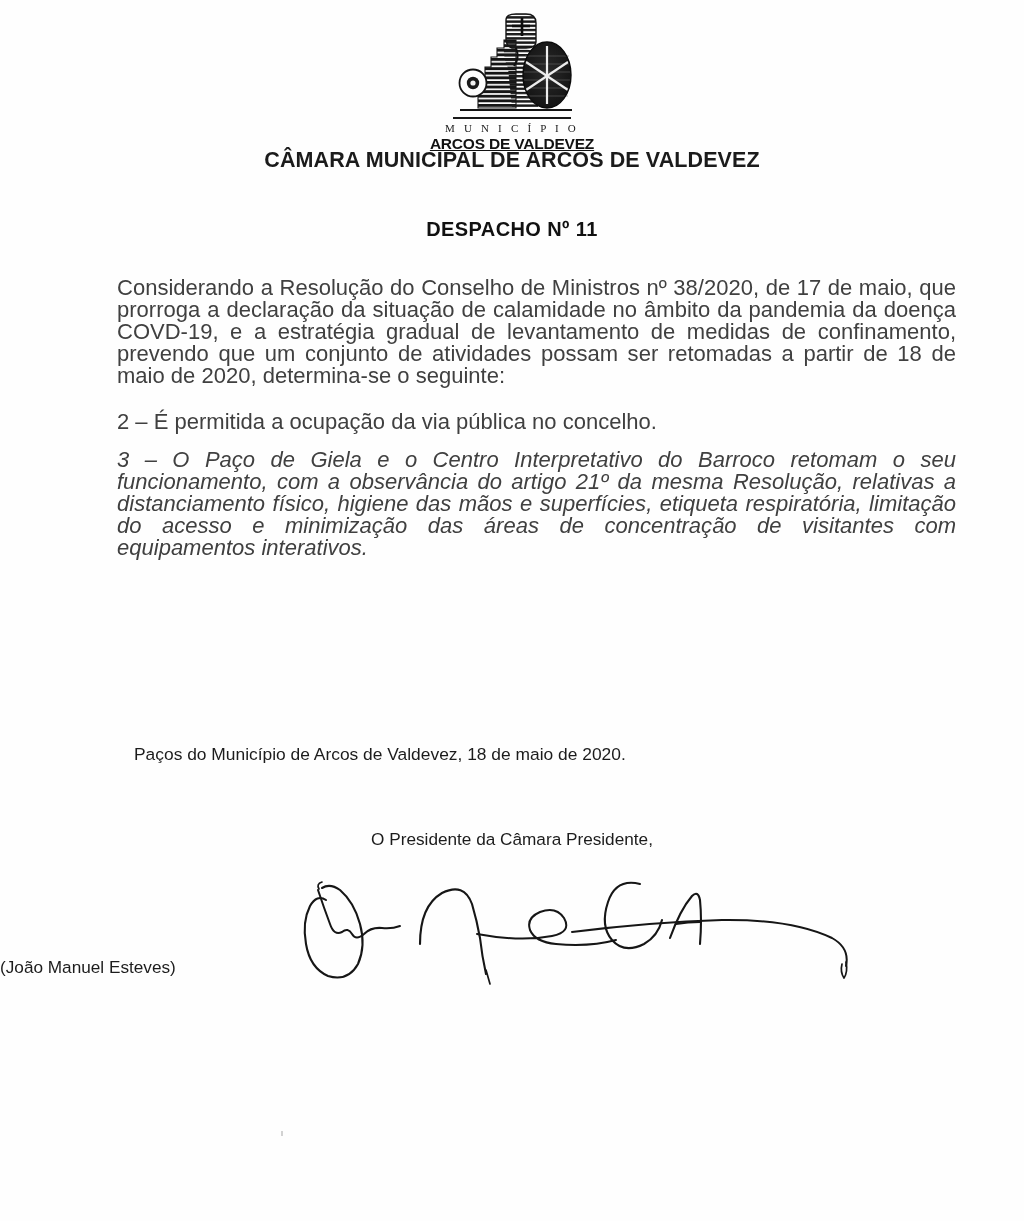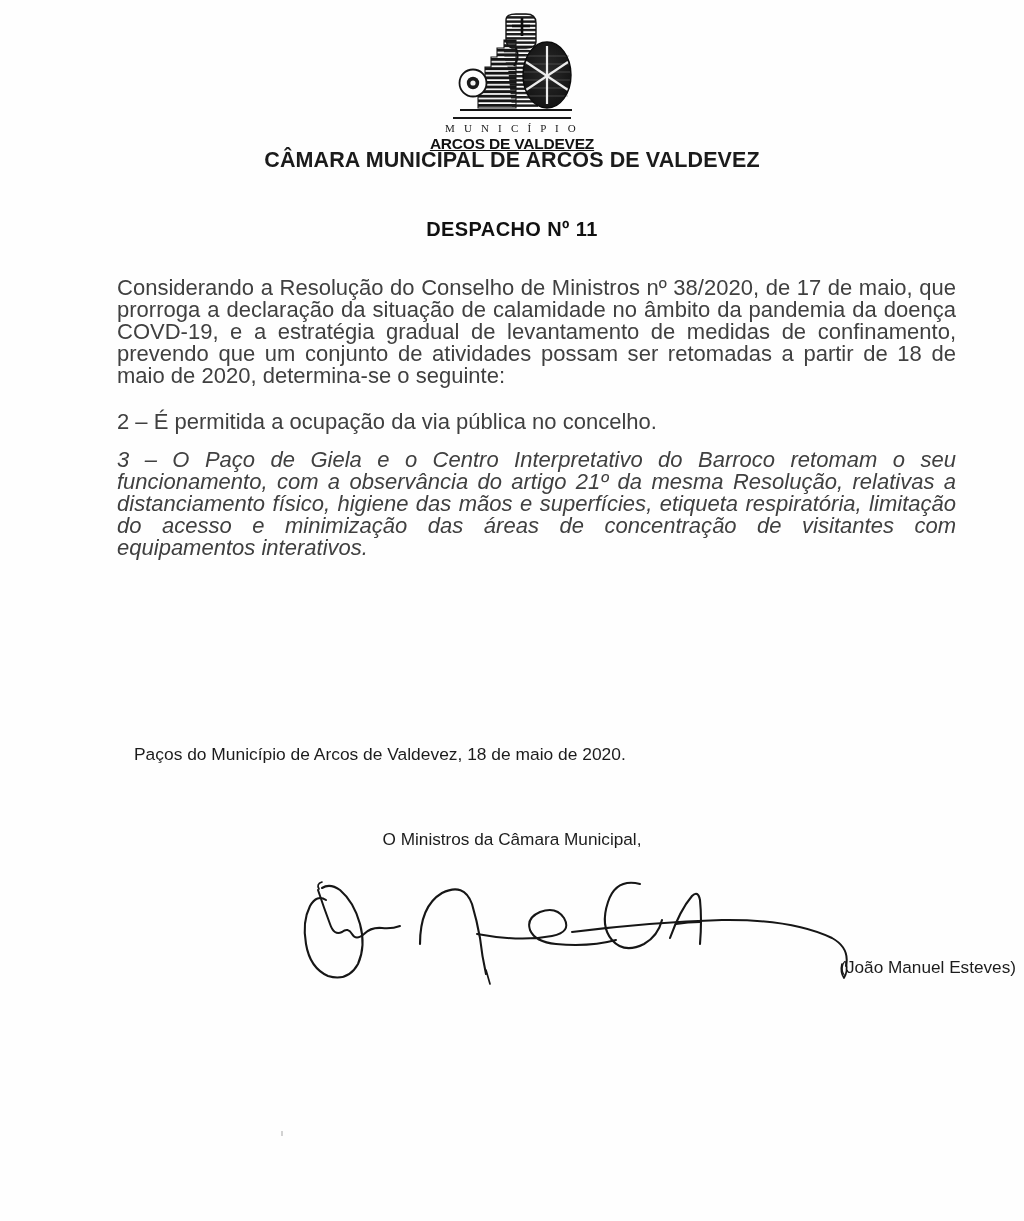--- a/index.html
+++ b/index.html
@@ -129,22 +129,22 @@
     top: 866px;
     left: 272px;
     width: 600px;
     height: 130px;
     pointer-events: none;
   }
   .sig-name {
     position: absolute;
     top: 957px;
     left: 0;
-    right: 8px;
-    text-align: right;
+    right: 16px;
+    text-align: left;
     font-size: 17.2px;
     color: #1c1c1c;
   }
 
   .scan-speck {
     position: absolute;
     left: 281px;
     top: 1131px;
     width: 2px;
     height: 5px;
@@ -230,21 +230,21 @@
   <div class="doc-title">DESPACHO Nº 11</div>
 
   <div class="body-text">
     <p class="para">Considerando a Resolução do Conselho de Ministros nº 38/2020, de 17 de maio, que prorroga a declaração da situação de calamidade no âmbito da pandemia da doença COVD-19, e a estratégia gradual de levantamento de medidas de confinamento, prevendo que um conjunto de atividades possam ser retomadas a partir de 18 de maio de 2020, determina-se o seguinte:</p>
     <p class="para nojustify">2 – É permitida a ocupação da via pública no concelho.</p>
     <p class="para">3 – O Paço de Giela e o Centro Interpretativo do Barroco retomam o seu funcionamento, com a observância do artigo 21º da mesma Resolução, relativas a distanciamento físico, higiene das mãos e superfícies, etiqueta respiratória, limitação do acesso e minimização das áreas de concentração de visitantes com equipamentos interativos.</p>
   </div>
 
   <div class="closing">Paços do Município de Arcos de Valdevez, 18 de maio de 2020.</div>
 
-  <div class="sig-label">O Ministros da Câmara Municipal,</div>
+  <div class="sig-label">O Presidente da Câmara Presidente,</div>
 
   <svg class="sig-ink" viewBox="0 0 600 130" aria-hidden="true">
     <g fill="none" stroke="#161616" stroke-linecap="round" stroke-linejoin="round">
 
       <path d="M54 34 Q45 28 38 40 Q30 56 34 78 Q38 102 56 110 Q76 116 86 98 Q94 80 88 58 Q82 36 68 24 Q58 17 50 22" stroke-width="2.1"></path>
 
       <path d="M46 24 Q52 42 58 58 Q62 70 70 66 Q76 61 80 68 Q84 75 92 68 Q99 61 110 62 Q120 63 128 60" stroke-width="2"></path>
       <path d="M47 23 Q44 18 50 16" stroke-width="1.7"></path>
 
       <path d="M148 78 Q148 40 170 27 Q192 16 200 38 Q205 55 208 72 Q210 90 214 108" stroke-width="2.1"></path>

